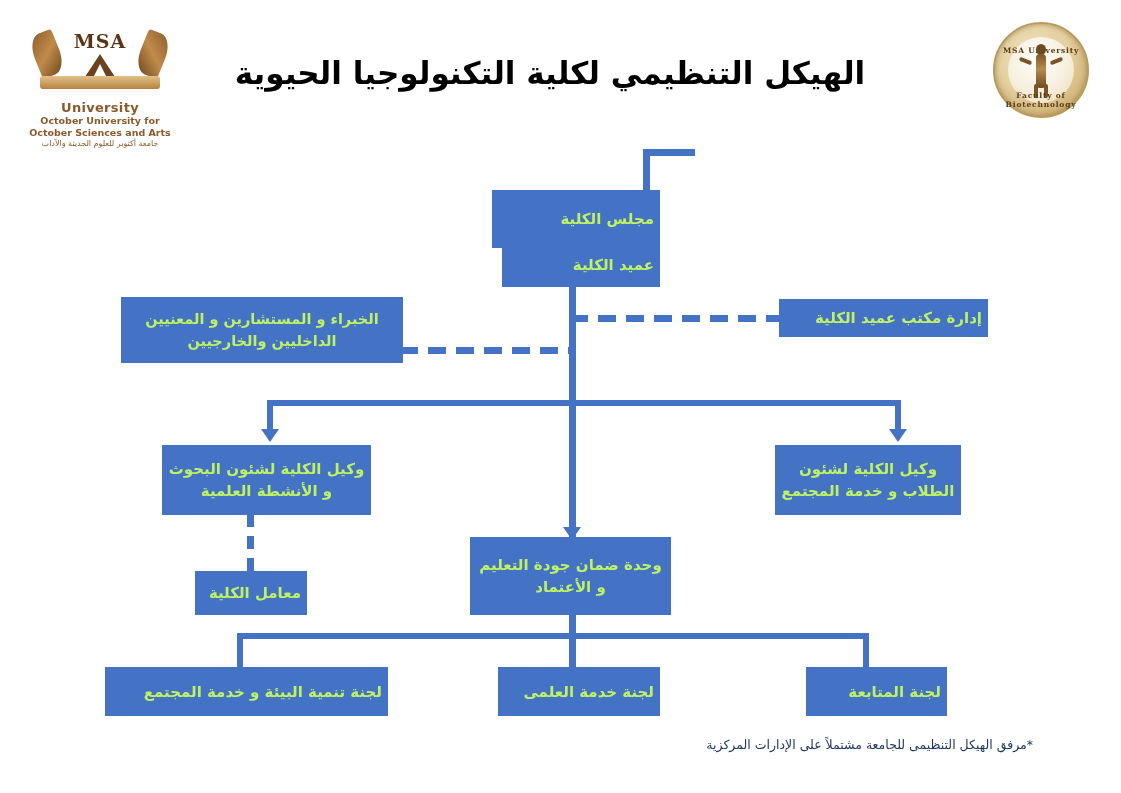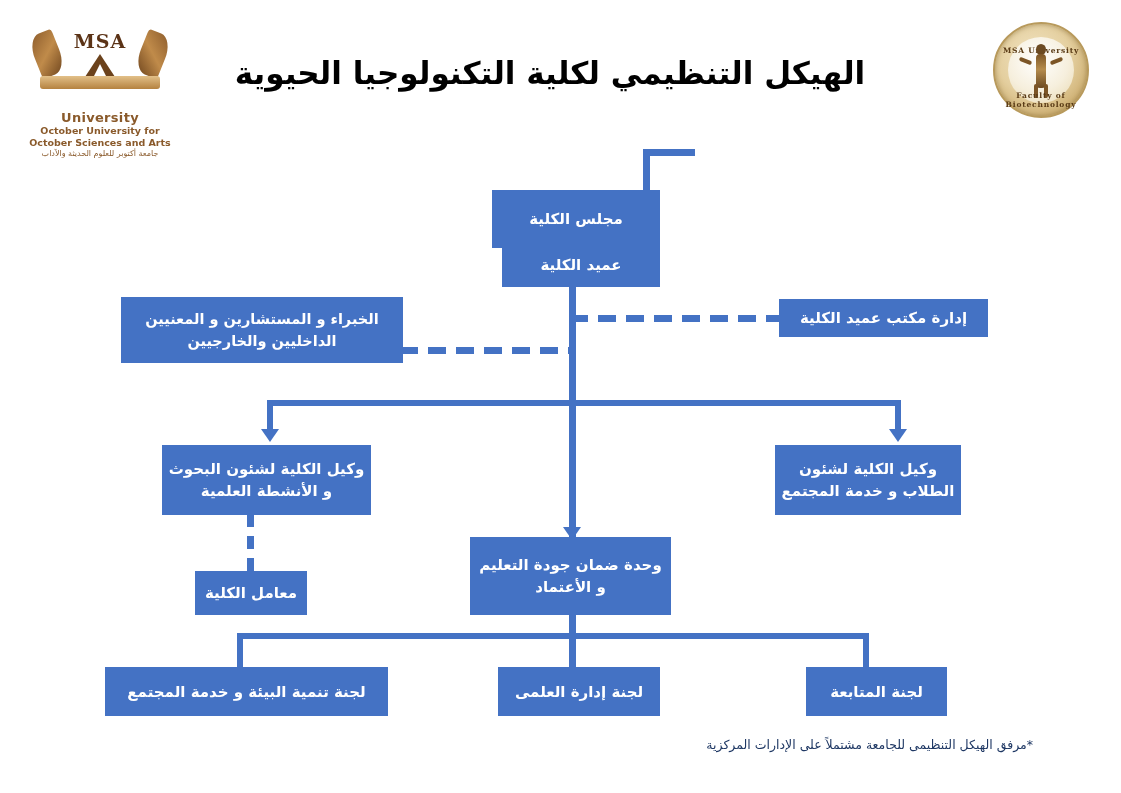--- a/index.html
+++ b/index.html
@@ -68,21 +68,21 @@
     left: 14px; top: 48px;
     width: 120px; height: 13px;
     background: linear-gradient(180deg, #e2c089 0%, #b5823f 100%);
     border-radius: 3px;
   }
   .msa-univ {
     font-family: "DejaVu Sans", "Liberation Sans", sans-serif;
     font-weight: bold;
     font-size: 13px;
     color: #8a5a2b;
-    margin-top: 20px;
+    margin-top: 10px;
     letter-spacing: .3px;
   }
   .msa-sub {
     font-family: "DejaVu Sans", "Liberation Sans", sans-serif;
     font-weight: bold;
     font-size: 9.5px;
     line-height: 11.5px;
     color: #8a5a2b;
   }
   .msa-ar {
@@ -164,30 +164,30 @@
     font-weight: bold;
     font-size: 31px;
     color: #000000;
     line-height: 42px;
   }
 
   
   .node {
     position: absolute;
     background: #4472C4;
-    color: #ffffff;
+    color: #bef264;
     direction: rtl;
     text-align: center;
     font-family: "DejaVu Sans", "Liberation Sans", sans-serif;
     font-weight: bold;
     font-size: 15px;
     line-height: 22px;
     display: flex;
     align-items: center;
-    justify-content: center;
+    justify-content: flex-start;
     box-sizing: border-box;
     padding: 2px 6px;
     z-index: 3;
   }
   .node.small { font-size: 14.5px; }
 
   
   .conn {
     position: absolute;
     background: #4472C4;
@@ -320,21 +320,21 @@
 
   <div class="node" style="left:195px; top:571px; width:112px; height:44px;">
     <span>معامل الكلية</span>
   </div>
 
   <div class="node" style="left:105px; top:667px; width:283px; height:49px;">
     <span>لجنة تنمية البيئة و خدمة المجتمع</span>
   </div>
 
   <div class="node" style="left:498px; top:667px; width:162px; height:49px;">
-    <span>لجنة إدارة العلمى</span>
+    <span>لجنة خدمة العلمى</span>
   </div>
 
   <div class="node" style="left:806px; top:667px; width:141px; height:49px;">
     <span>لجنة المتابعة</span>
   </div>
 
   <div id="footnote">*مرفق الهيكل التنظيمى للجامعة مشتملاً على الإدارات المركزية</div>
 
 </div>
 

